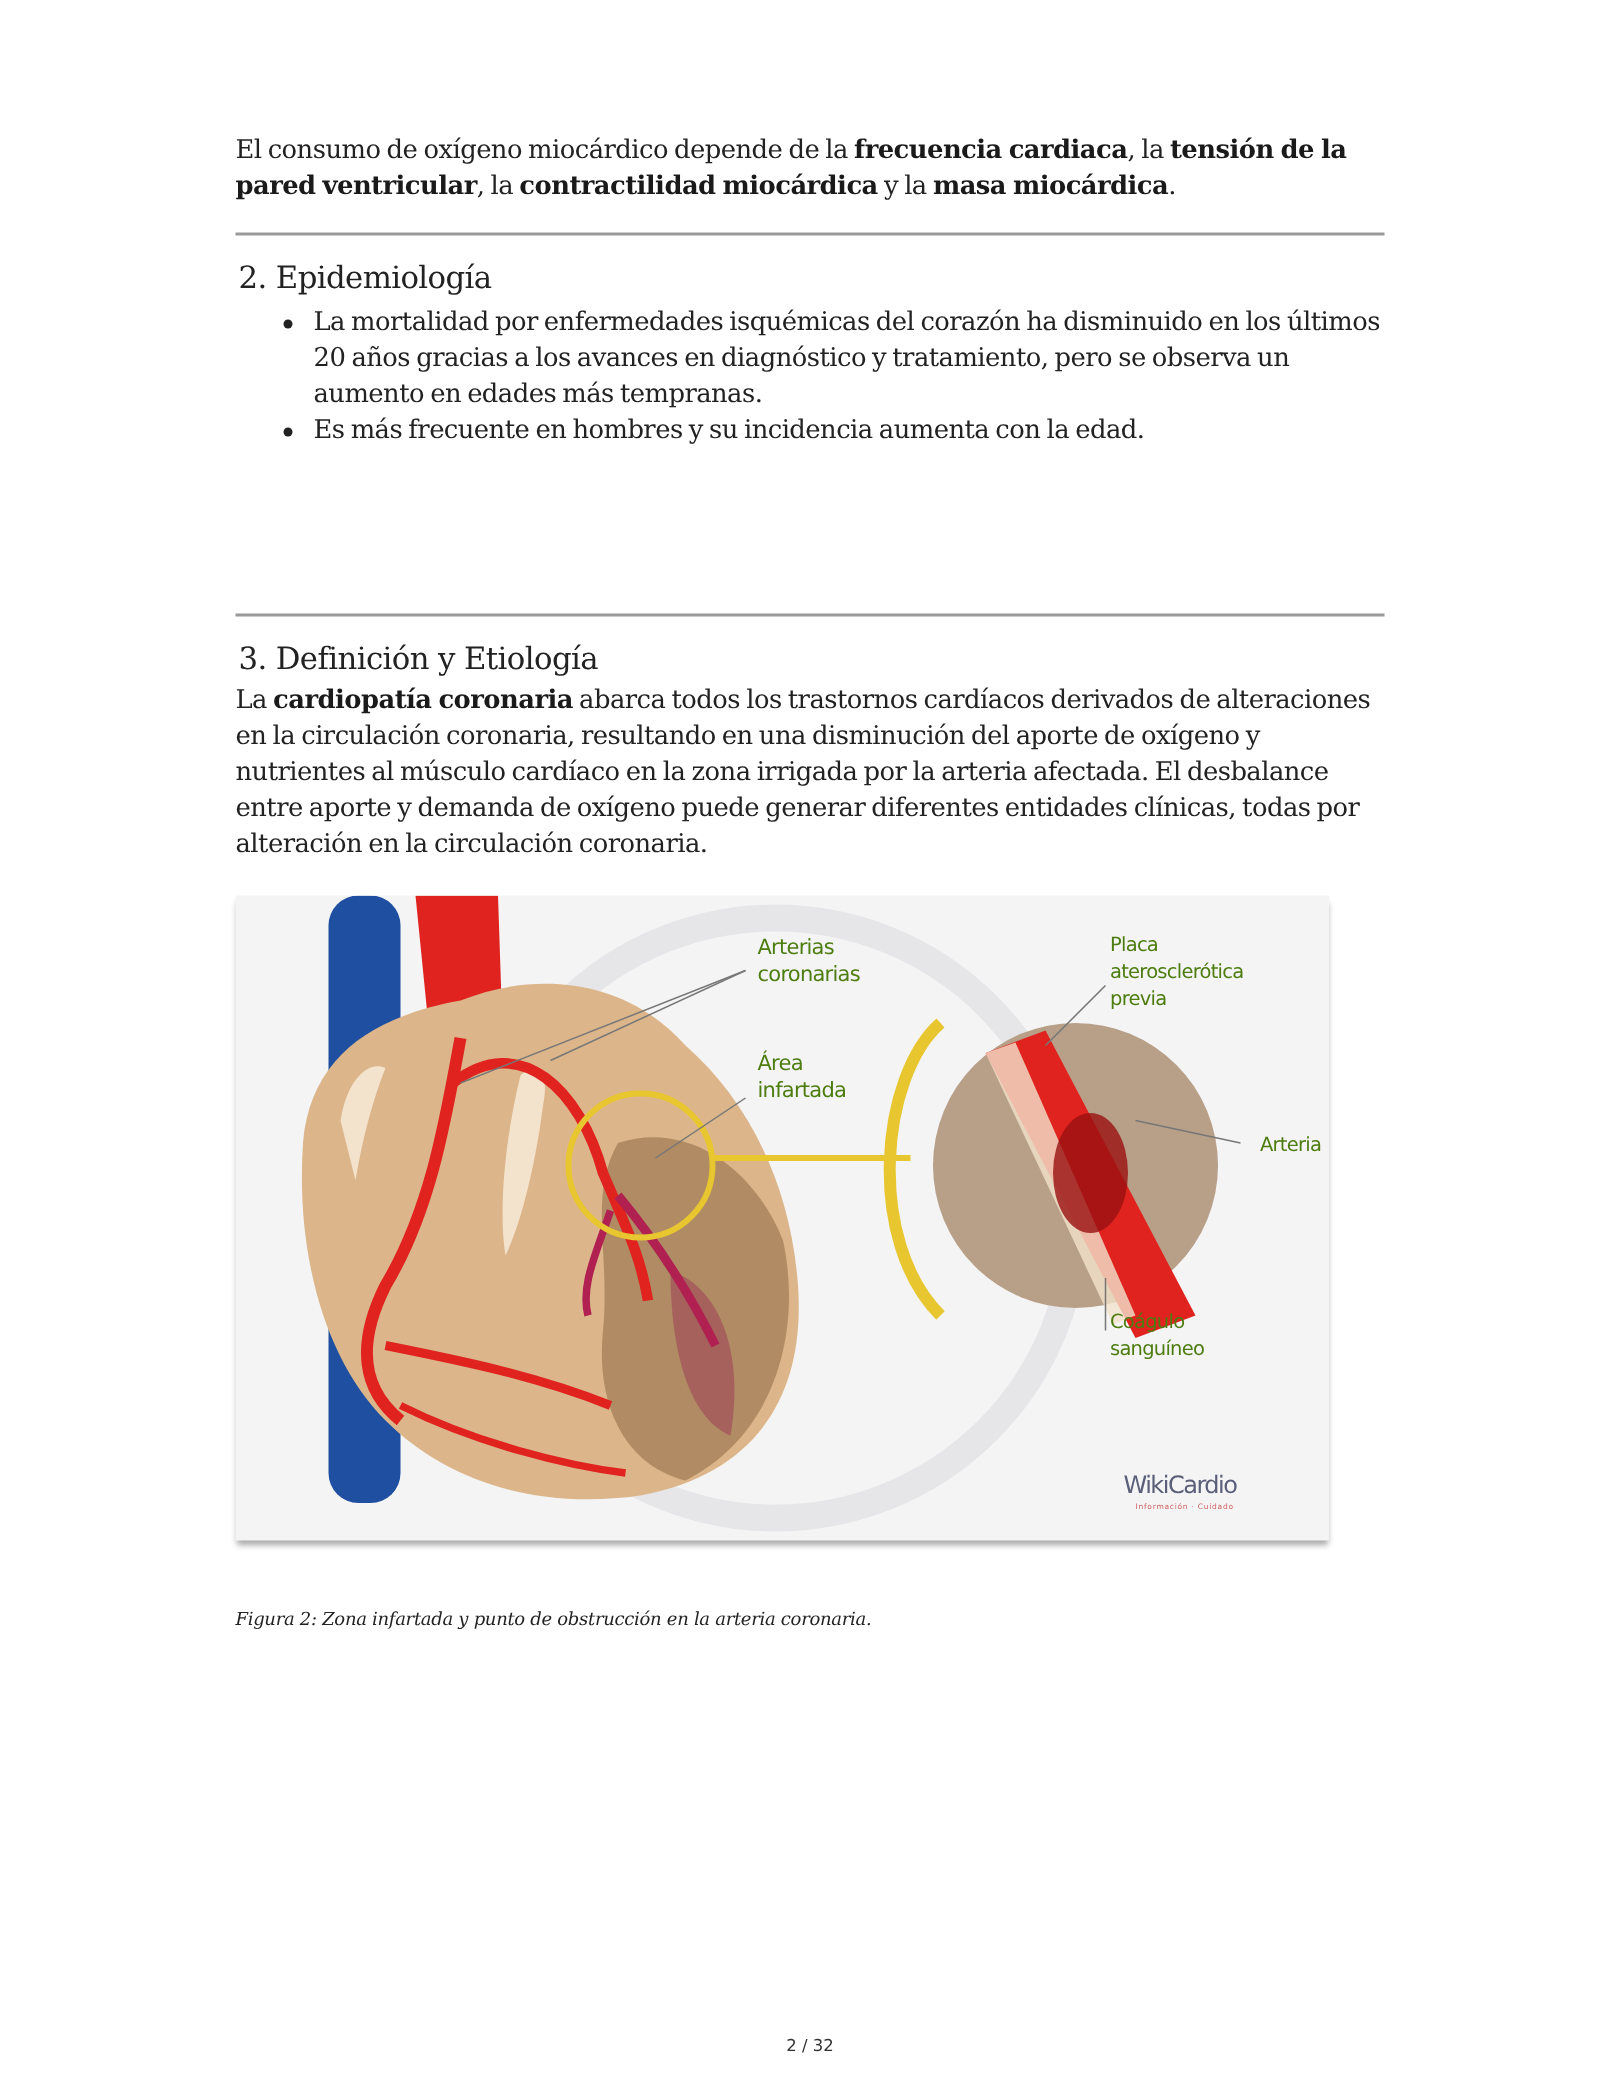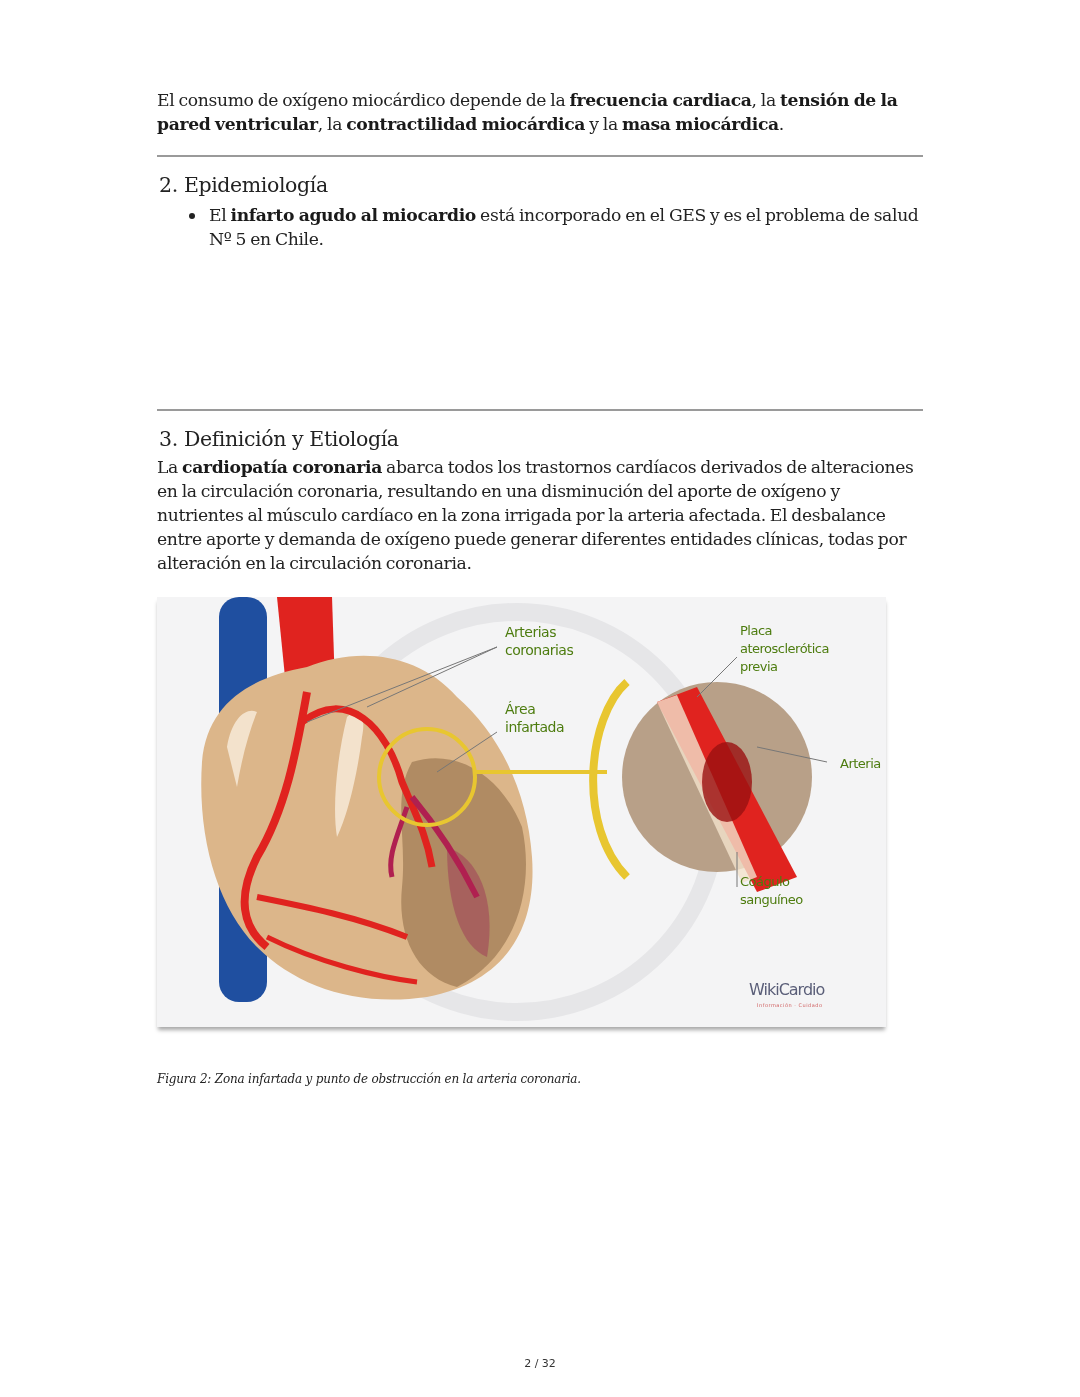--- a/index.html
+++ b/index.html
@@ -29,21 +29,22 @@
 <div class="page">
   <p class="body">
     <span>El consumo de oxígeno miocárdico depende de la </span><b>frecuencia cardiaca</b><span>, la </span><b>tensión de la pared ventricular</b><span>, la </span><b>contractilidad miocárdica</b><span> y la </span><b>masa miocárdica</b><span>.</span>
   </p>
 </div>
 
 <hr class="sep" style="top:155px">
 
 <h2 style="top:173px">2. Epidemiología</h2>
 <ul class="list" style="top:203px">
-  <li><span>El </span><b>infarto agudo al miocardio</b><span> está incorporado en el GES y es el problema de salud Nº 5 en Chile.</span></li>
+  <li><span>La mortalidad por enfermedades isquémicas del corazón ha disminuido en los últimos 20 años gracias a los avances en diagnóstico y tratamiento, pero se observa un aumento en edades más tempranas.</span></li>
+  <li><span>Es más frecuente en hombres y su incidencia aumenta con la edad.</span></li>
 </ul>
 
 <hr class="sep" style="top:409px">
 
 <h2 style="top:427px">3. Definición y Etiología</h2>
 <div class="page" style="top:455px">
   <p class="body"><span>La </span><b>cardiopatía coronaria</b><span> abarca todos los trastornos cardíacos derivados de alteraciones en la circulación coronaria, resultando en una disminución del aporte de oxígeno y nutrientes al músculo cardíaco en la zona irrigada por la arteria afectada. El desbalance entre aporte y demanda de oxígeno puede generar diferentes entidades clínicas, todas por alteración en la circulación coronaria.</span></p>
 </div>
 
 <div class="figure">

